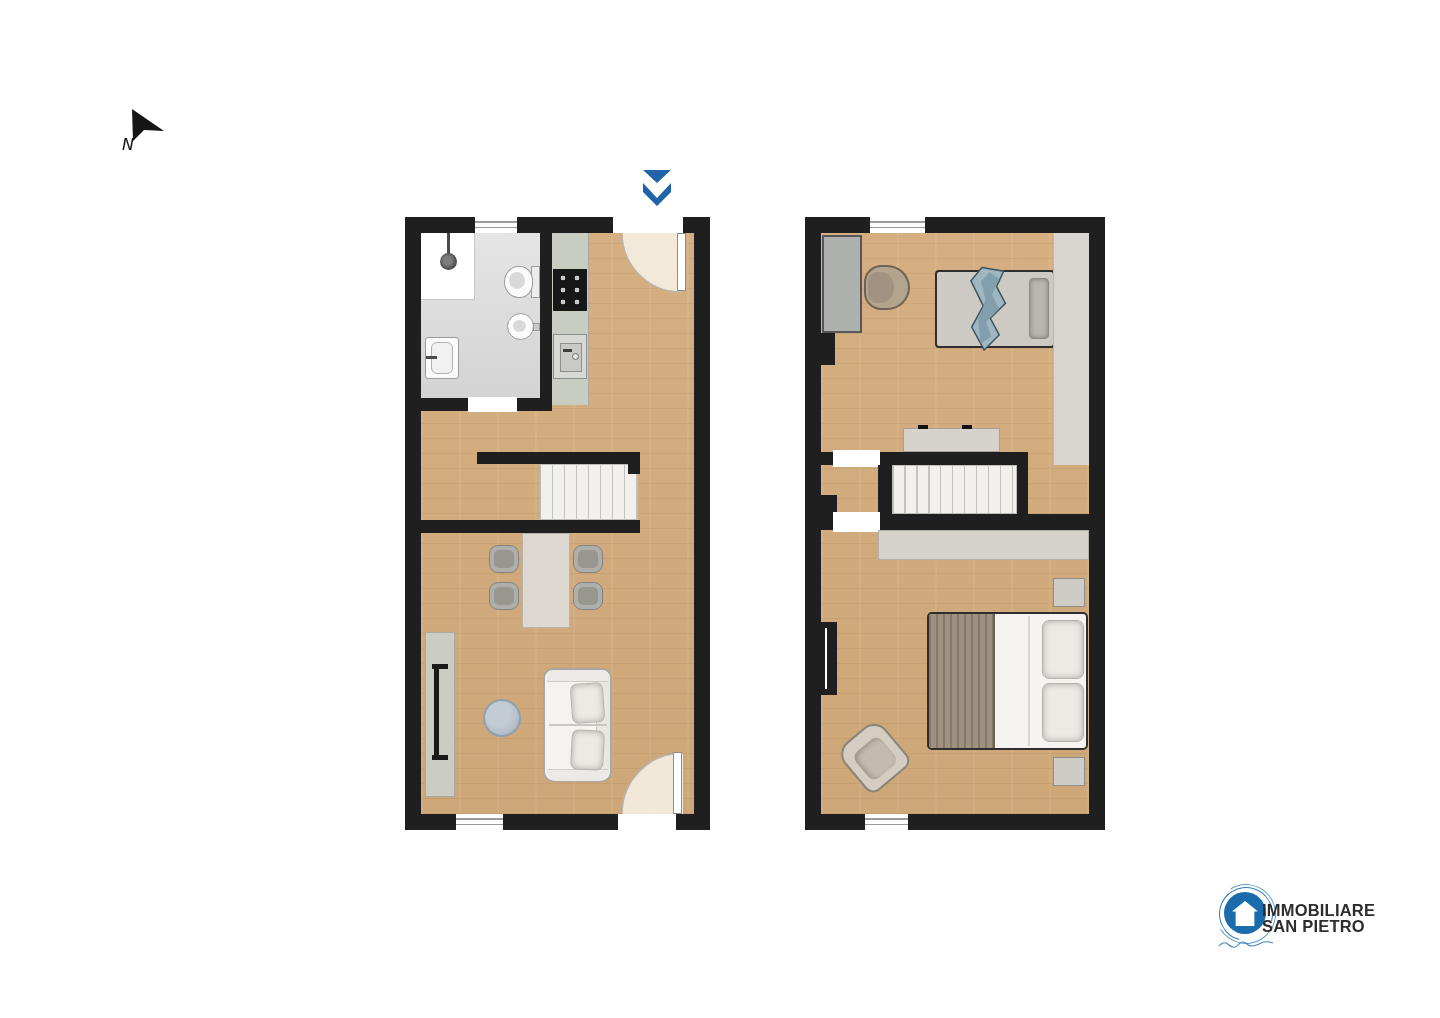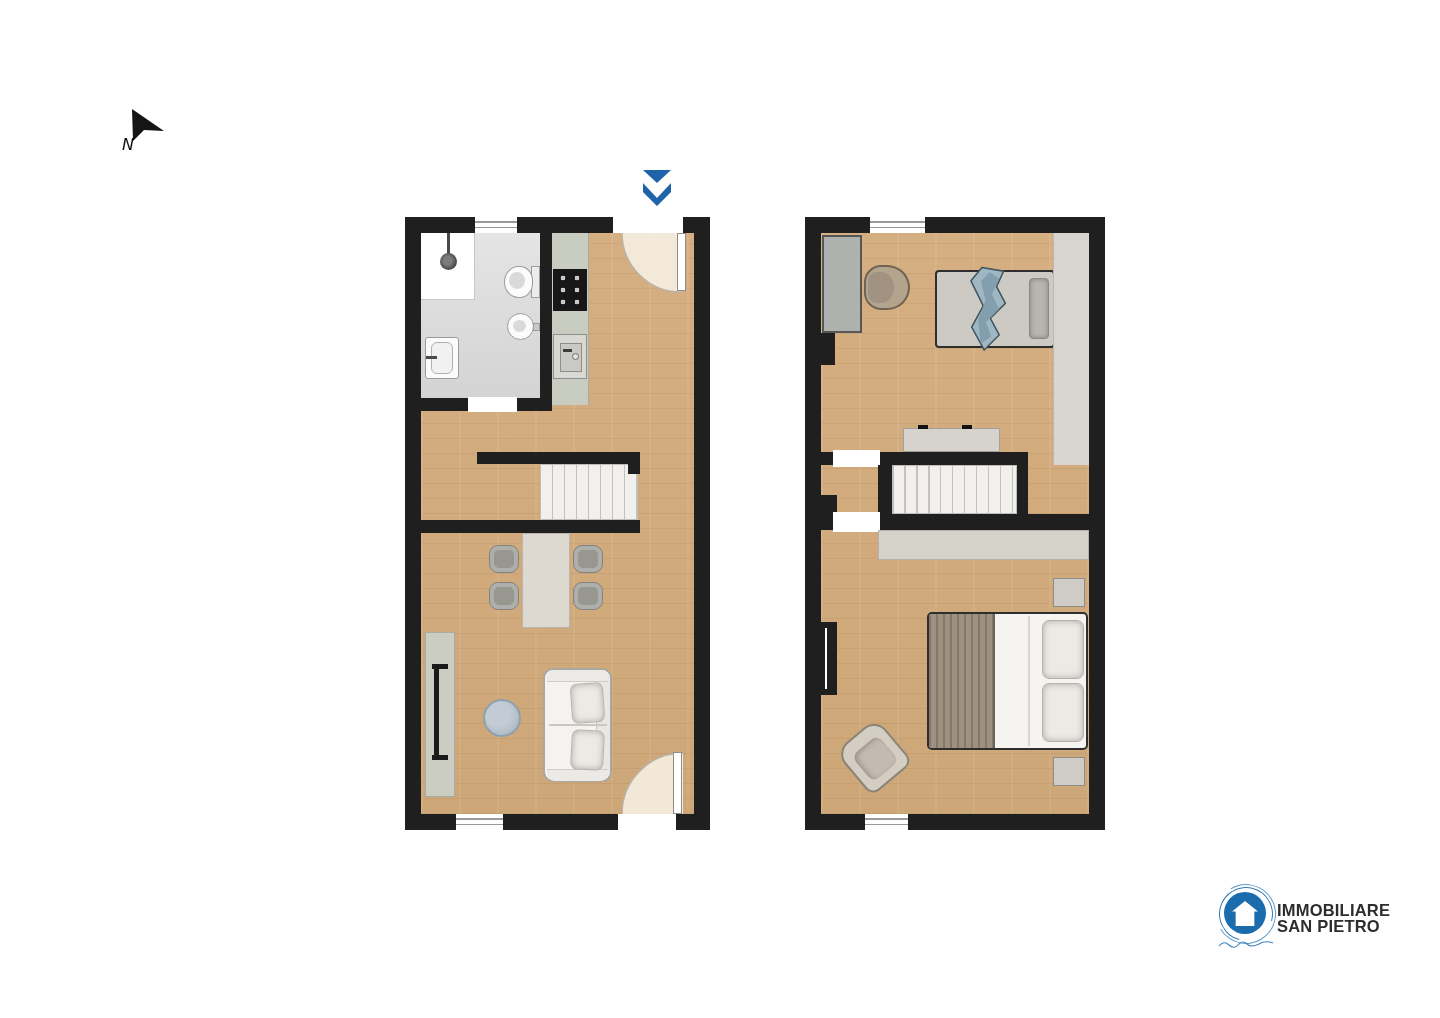--- a/index.html
+++ b/index.html
@@ -221,17 +221,17 @@
   <div class="abs" style="left:7px;top:5px;width:52px;height:52px;border:1.5px solid #1b6cad;border-radius:50%;opacity:.9;transform:rotate(-30deg);border-bottom-color:transparent;"></div>
 
   <div class="abs" style="left:12px;top:10px;width:42px;height:42px;background:#1b6cad;border-radius:50%;">
     <div class="abs" style="left:8px;top:9px;width:26px;height:25px;background:#ffffff;clip-path:polygon(50% 0%, 100% 42%, 86% 42%, 86% 100%, 14% 100%, 14% 42%, 0% 42%);"></div>
   </div>
 
   <svg class="abs" style="left:5px;top:56px;" width="58" height="12" viewBox="0 0 58 12">
     <path d="M2,8 Q7,2 12,7 T22,6 Q26,2 30,6 T42,6 Q48,2 56,5" fill="none" stroke="#3f85c0" stroke-width="1.1"></path>
   </svg>
 
-  <div class="abs logo-text" style="left:65px;top:21px;">
+  <div class="abs logo-text" style="left:50px;top:21px;">
     <div>IMMOBILIARE</div>
     <div>SAN PIETRO</div>
   </div>
 </div>
 
 </body></html>

